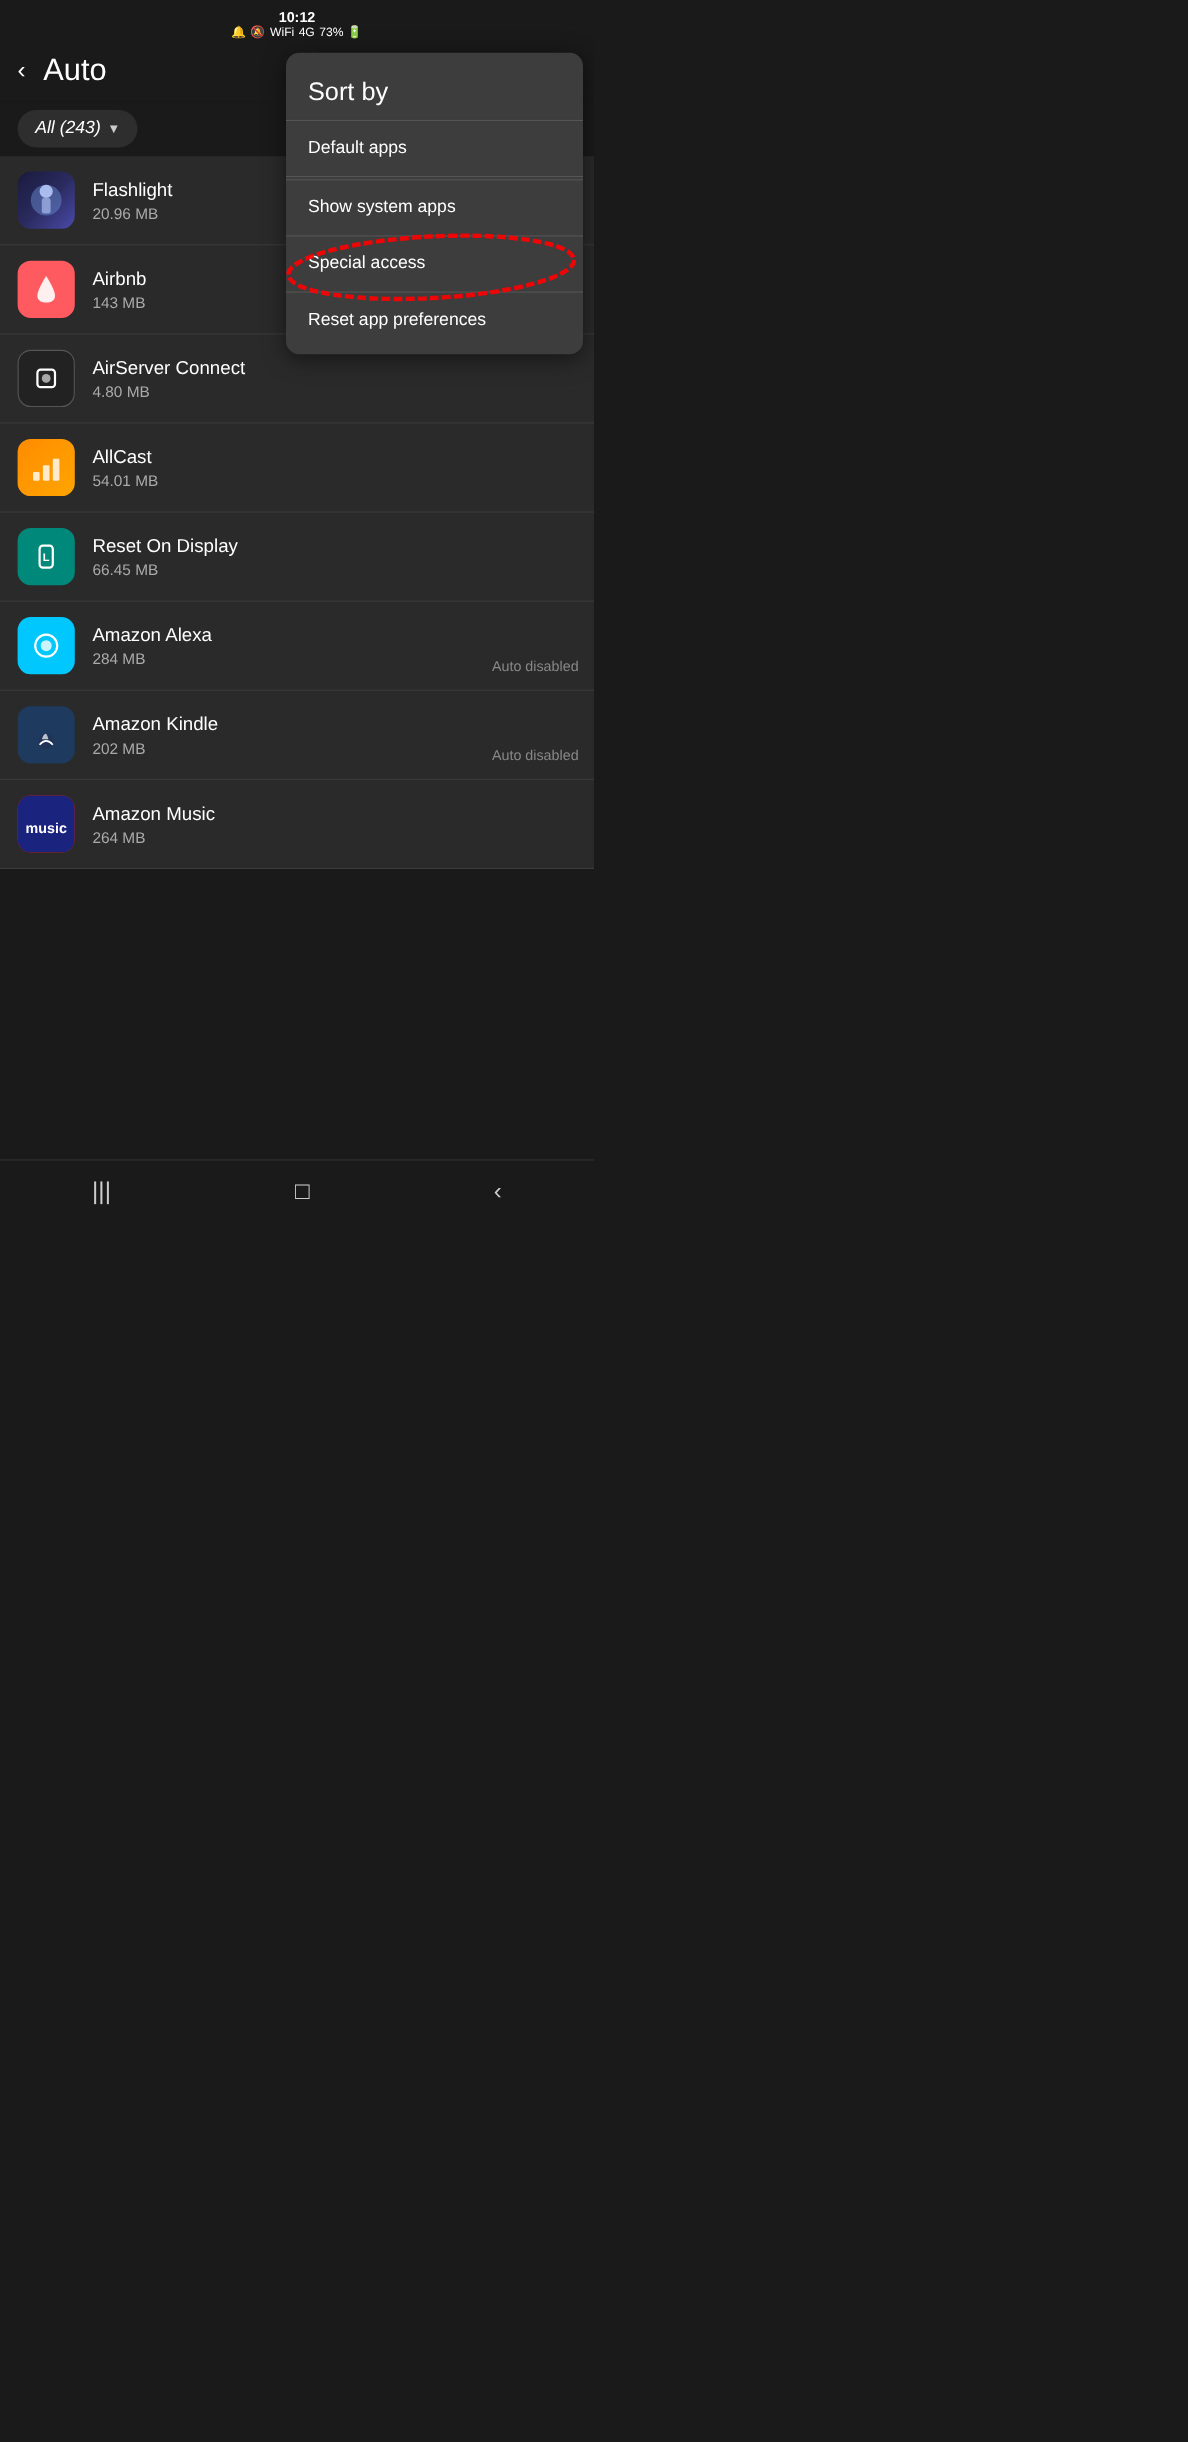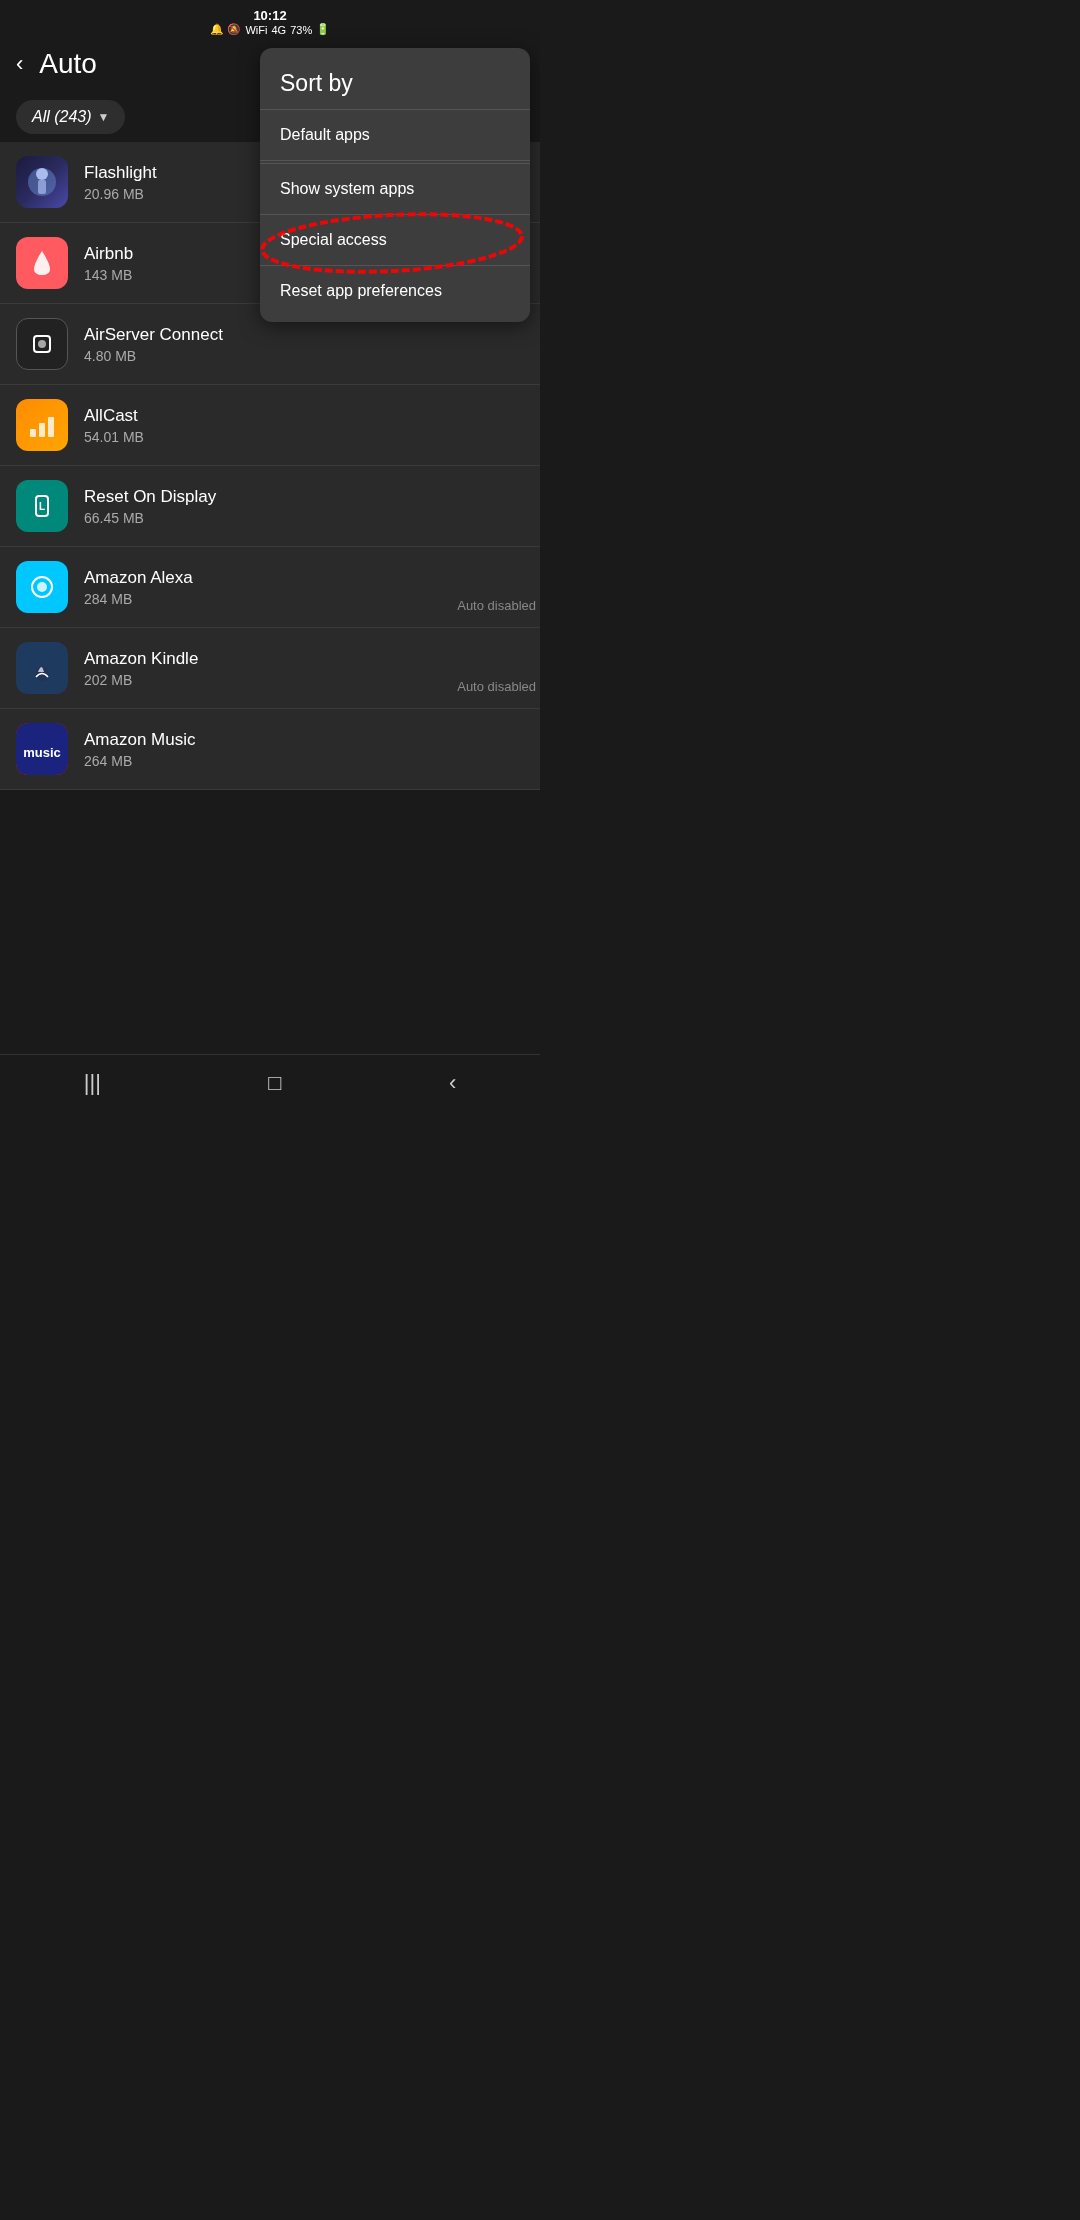--- a/index.html
+++ b/index.html
@@ -130,21 +130,21 @@
 
     .app-size {
       font-size: 14px;
       color: #aaa;
     }
 
     .app-status {
       font-size: 13px;
       color: #888;
       position: absolute;
-      right: 4px;
+      right: 14px;
       bottom: 14px;
     }
 
     
     .dropdown-overlay {
       position: absolute;
       top: 48px;
       right: 10px;
       width: 270px;
       background: #3d3d3d;

